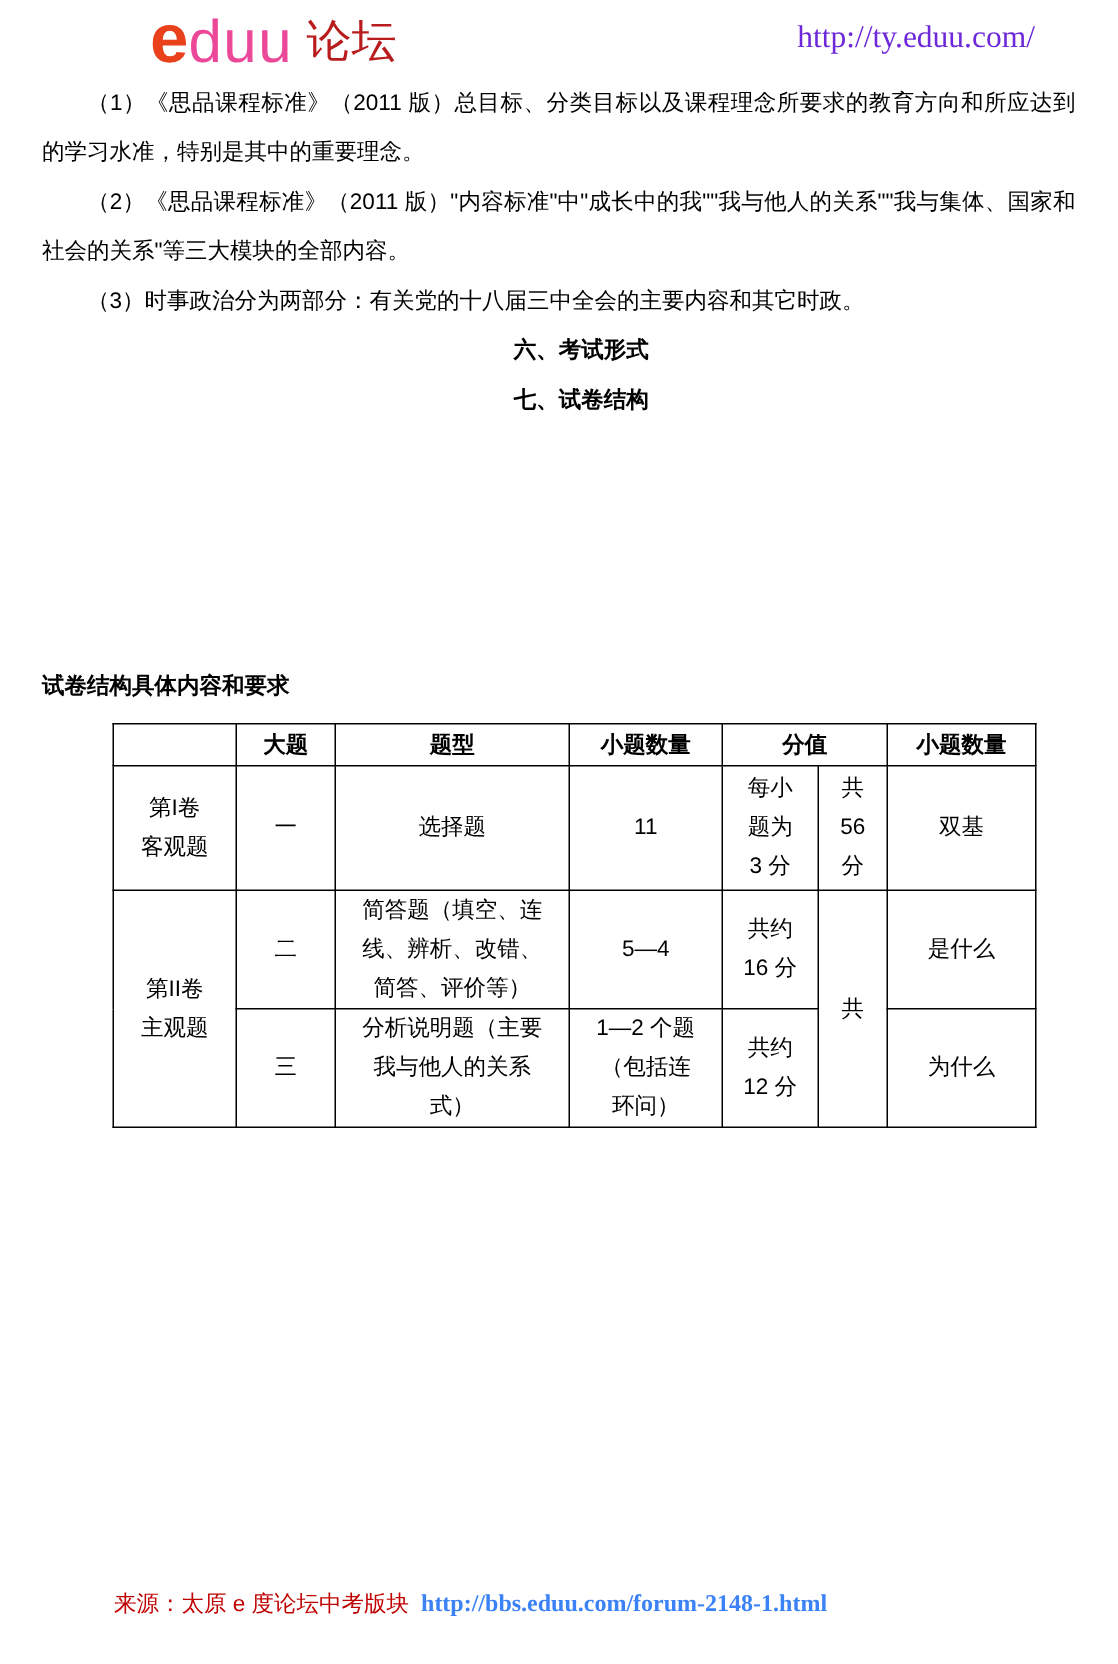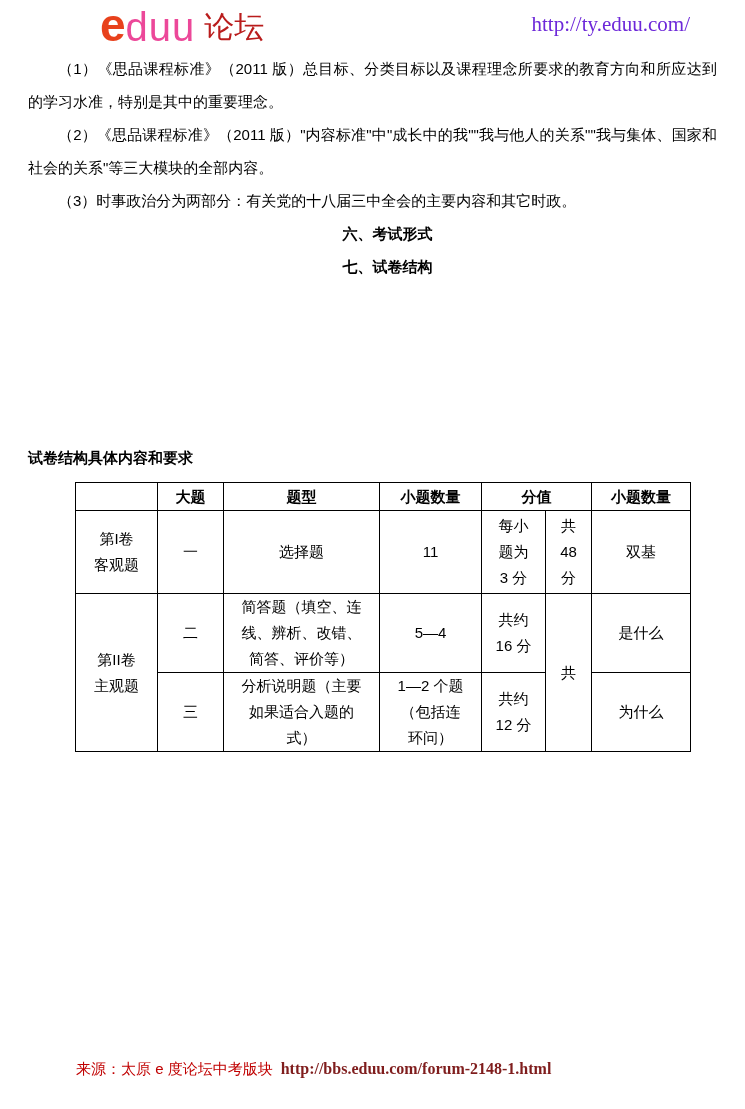--- a/index.html
+++ b/index.html
@@ -48,21 +48,21 @@
   table.struct tr.r1 td{height:82px;}
   table.struct tr.r2 td{height:72px;}
   table.struct tr.r3 td{height:77px;}
   td.left{text-align:left;padding-left:8px;padding-right:4px;}
   td.left div{text-align:center;}
   .cell-lines div{line-height:26px;}
   
   .ftr{position:absolute;left:28px;top:1060px;white-space:nowrap;}
   .src-label{color:#c00000;font-size:15px;margin-left:48px;}
   .src-url{
-    color:#7f1d1d;font-size:16px;font-weight:bold;
+    color:#3b82f6;font-size:16px;font-weight:bold;
     font-family:"Liberation Serif", serif;margin-left:8px;
   }
 </style>
 </head>
 <body>
 
 <div class="page">
 
   <div class="hdr">
     <div class="logo">
@@ -108,21 +108,21 @@
           <td>一</td>
           <td class="left">选择题</td>
           <td>11</td>
           <td class="cell-lines">
             <div>每小</div>
             <div>题为</div>
             <div>3 分</div>
           </td>
           <td class="cell-lines">
             <div>共</div>
-            <div>48</div>
+            <div>56</div>
             <div>分</div>
           </td>
           <td>双基</td>
         </tr>
 
         <tr class="r2">
           <td class="cell-lines" rowspan="2">
             <div>第II卷</div>
             <div>主观题</div>
           </td>
@@ -138,21 +138,21 @@
             <div>16 分</div>
           </td>
           <td rowspan="2">共</td>
           <td>是什么</td>
         </tr>
 
         <tr class="r3">
           <td>三</td>
           <td class="left cell-lines">
             <div>分析说明题（主要</div>
-            <div>如果适合入题的</div>
+            <div>我与他人的关系</div>
             <div>式）</div>
           </td>
           <td class="left cell-lines">
             <div>1—2 个题</div>
             <div>（包括连</div>
             <div>环问）</div>
           </td>
           <td class="cell-lines">
             <div>共约</div>
             <div>12 分</div>

